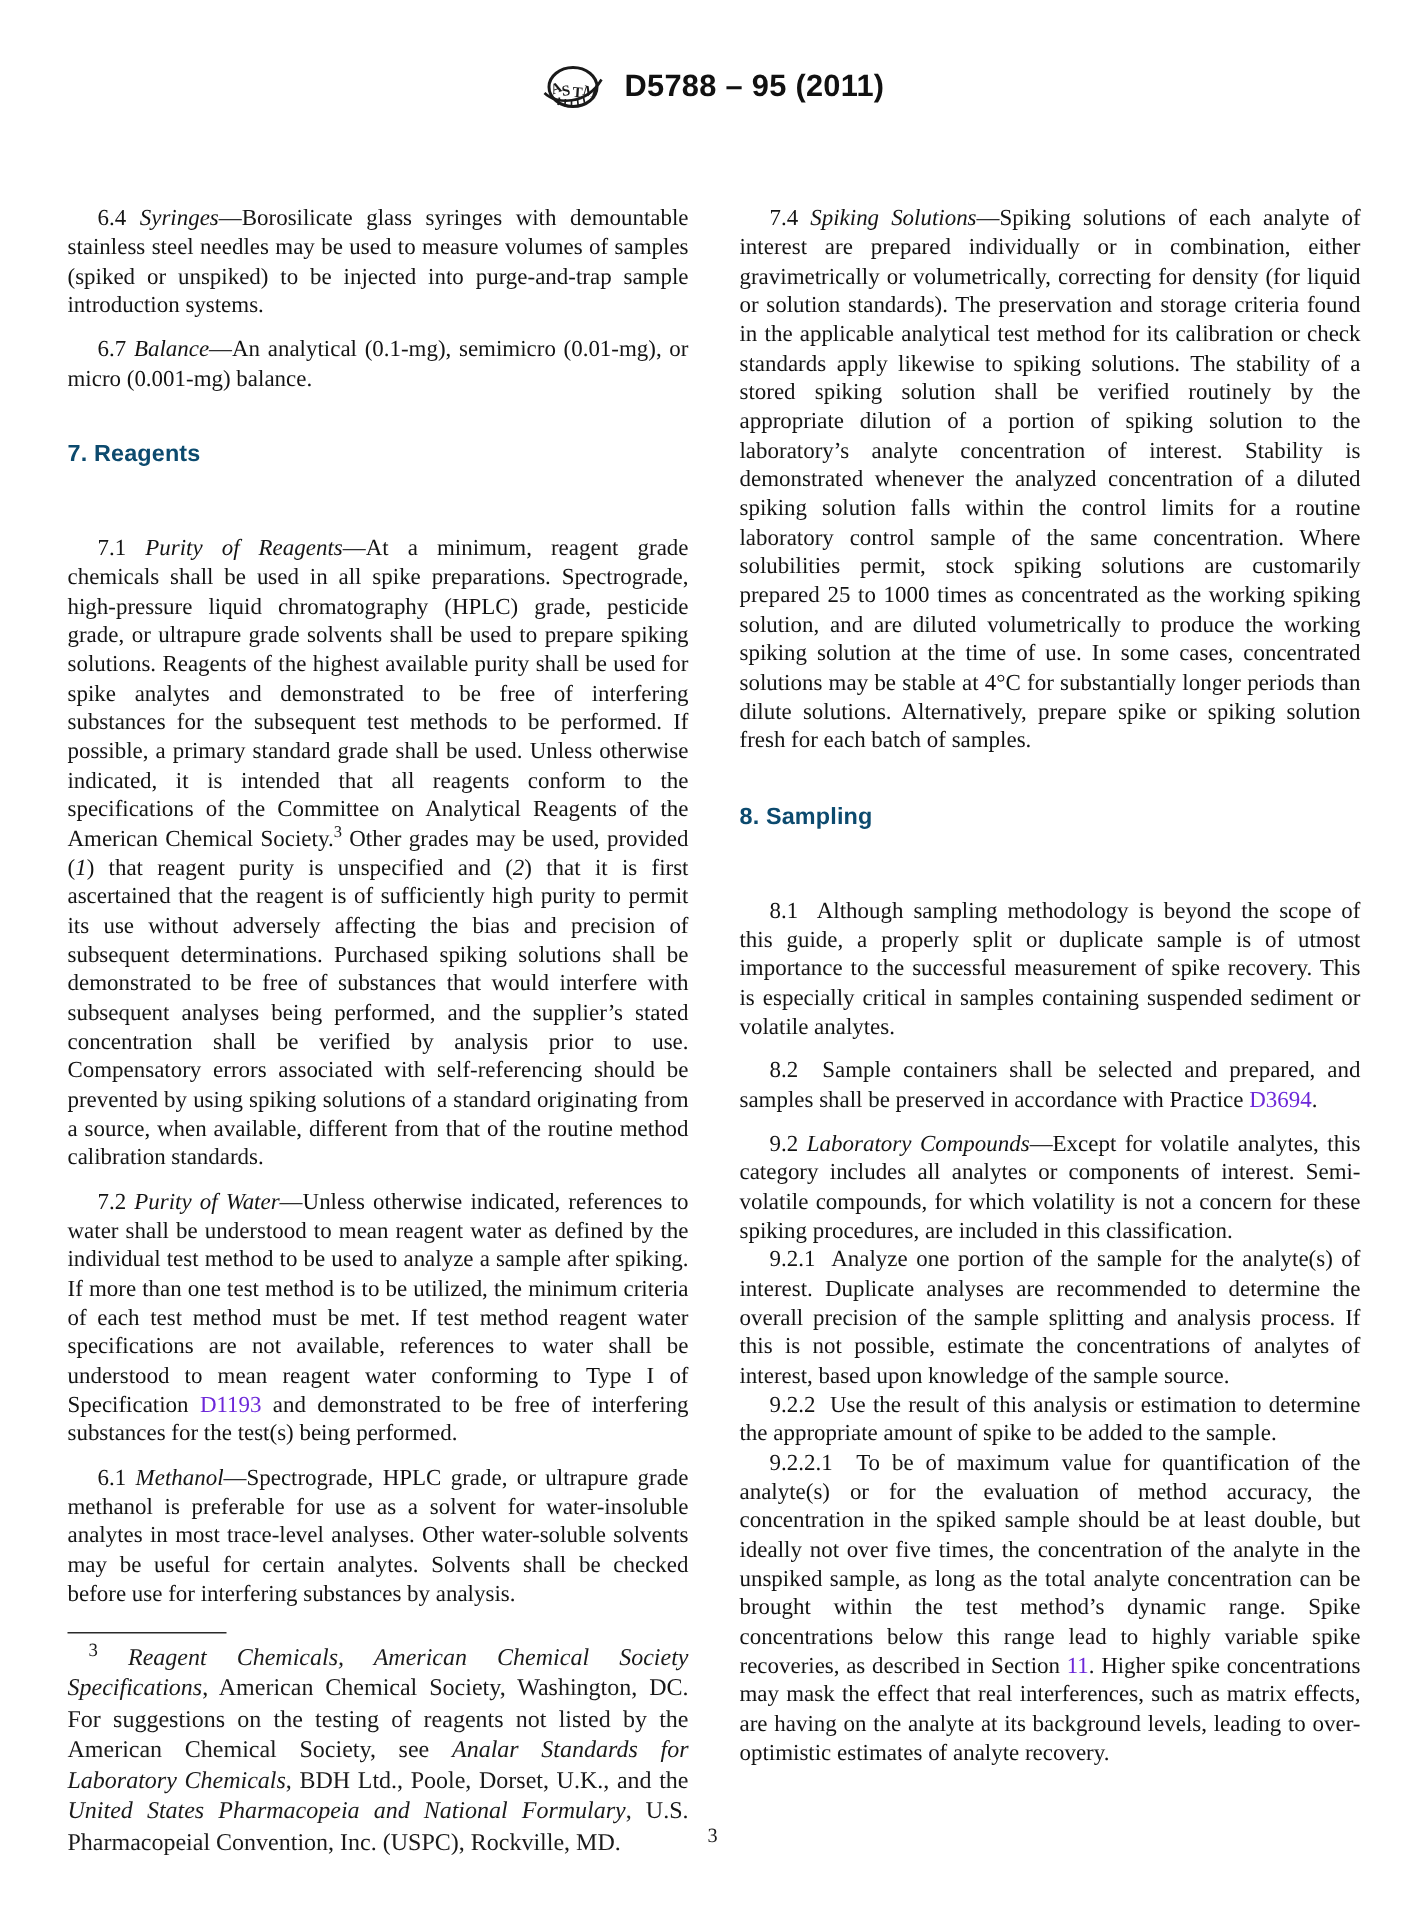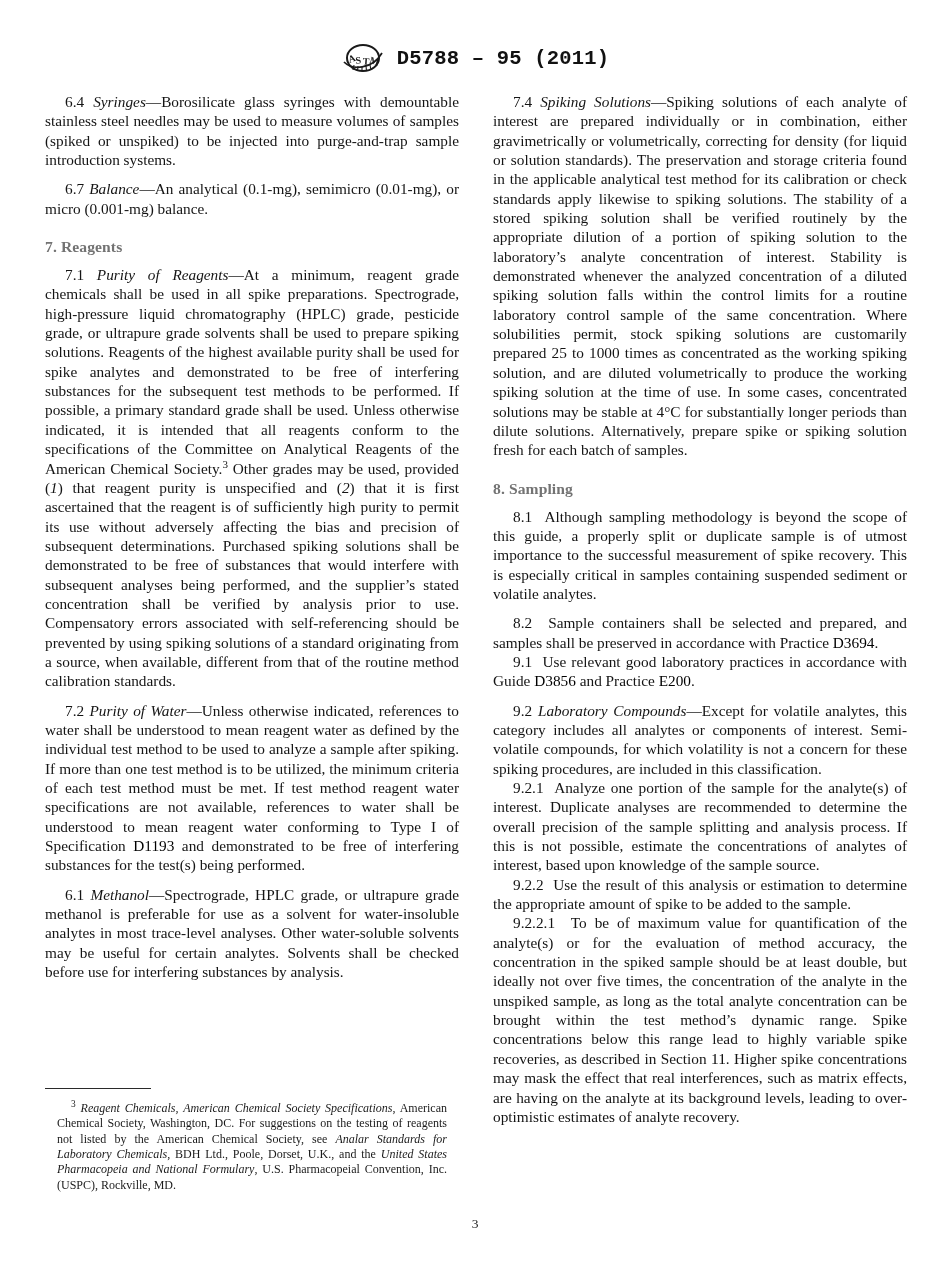--- a/index.html
+++ b/index.html
@@ -33,21 +33,21 @@
     justify-content: center;
     gap: 12px;
   }
   .astm-logo {
     width: 44px;
     height: 32px;
     flex: 0 0 auto;
     display: block;
   }
   .doc-designation {
-    font-family: Liberation Mono, monospace;
+    font-family: Liberation Sans, sans-serif;
     font-weight: bold;
     font-size: 20.5px;
     letter-spacing: 0.2px;
     color: #111;
     white-space: nowrap;
   }
 
   
   .columns {
     position: absolute;
@@ -66,40 +66,41 @@
     margin: 0;
     font-size: 15.3px;
     line-height: 1.265;
     text-align: justify;
     text-justify: inter-word;
     hyphens: none;
     color: #141414;
   }
   p.indent {
     text-indent: 20px;
+    margin-top: 44px;
   }
   p.gap {
     margin-top: 10px;
   }
   p.tight {
     margin-top: 0px;
   }
   h2.section-head {
-    margin: 20px 0 9px 0;
+    margin: 32px 0 9px 0;
     font-size: 15.6px;
     font-weight: bold;
-    font-family: Liberation Serif, serif;
-    color: #737373;
+    font-family: Liberation Sans, sans-serif;
+    color: #0c4a6e;
     letter-spacing: 0.1px;
   }
   .term {
     font-style: italic;
   }
   .lnk {
-    color: #000000;
+    color: #6d28d9;
   }
   .num-it {
     font-style: italic;
   }
   sup.fnref {
     font-size: 0.72em;
     vertical-align: super;
     line-height: 0;
   }
 
@@ -110,22 +111,22 @@
     top: 1088px;
     width: 414px;
   }
   .footnote-rule {
     width: 106px;
     height: 1px;
     background: #2a2a2a;
     margin: 0 0 7px 0;
   }
   p.footnote {
-    margin: 12px;
-    font-size: 12px;
+    margin: 0;
+    font-size: 16px;
     line-height: 1.28;
     text-align: justify;
     color: #1a1a1a;
     text-indent: 14px;
   }
   .footnote sup {
     font-size: 0.78em;
     vertical-align: super;
     line-height: 0;
   }
@@ -191,21 +192,20 @@
 
       <p class="para indent"><span>7.4</span> <span class="term">Spiking Solutions</span><span>—Spiking solutions of each analyte of interest are prepared individually or in combination, either gravimetrically or volumetrically, correcting for density (for liquid or solution standards). The preservation and storage criteria found in the applicable analytical test method for its calibration or check standards apply likewise to spiking solutions. The stability of a stored spiking solution shall be verified routinely by the appropriate dilution of a portion of spiking solution to the laboratory’s analyte concentration of interest. Stability is demonstrated whenever the analyzed concentration of a diluted spiking solution falls within the control limits for a routine laboratory control sample of the same concentration. Where solubilities permit, stock spiking solutions are customarily prepared 25 to 1000 times as concentrated as the working spiking solution, and are diluted volumetrically to produce the working spiking solution at the time of use. In some cases, concentrated solutions may be stable at 4°C for substantially longer periods than dilute solutions. Alternatively, prepare spike or spiking solution fresh for each batch of samples.</span></p>
 
       <h2 class="section-head">8.  Sampling</h2>
 
       <p class="para indent"><span>8.1</span>&nbsp; <span>Although sampling methodology is beyond the scope of this guide, a properly split or duplicate sample is of utmost importance to the successful measurement of spike recovery. This is especially critical in samples containing suspended sediment or volatile analytes.</span></p>
 
       <p class="para indent gap"><span>8.2</span>&nbsp; <span>Sample containers shall be selected and prepared, and samples shall be preserved in accordance with Practice </span><a class="lnk" href="#" style="text-decoration:none">D3694</a><span>.</span></p>
 
 
-      <p class="para indent"><span>9.1</span>&nbsp; <span>Use relevant good laboratory practices in accordance with Guide </span><a class="lnk" href="#" style="text-decoration:none">D3856</a><span> and Practice </span><a class="lnk" href="#" style="text-decoration:none">E200</a><span>.</span></p>
 
       <p class="para indent gap"><span>9.2</span> <span class="term">Laboratory Compounds</span><span>—Except for volatile analytes, this category includes all analytes or components of interest. Semi-volatile compounds, for which volatility is not a concern for these spiking procedures, are included in this classification.</span></p>
 
       <p class="para indent tight"><span>9.2.1</span>&nbsp; <span>Analyze one portion of the sample for the analyte(s) of interest. Duplicate analyses are recommended to determine the overall precision of the sample splitting and analysis process. If this is not possible, estimate the concentrations of analytes of interest, based upon knowledge of the sample source.</span></p>
 
       <p class="para indent tight"><span>9.2.2</span>&nbsp; <span>Use the result of this analysis or estimation to determine the appropriate amount of spike to be added to the sample.</span></p>
 
       <p class="para indent tight"><span>9.2.2.1</span>&nbsp; <span>To be of maximum value for quantification of the analyte(s) or for the evaluation of method accuracy, the concentration in the spiked sample should be at least double, but ideally not over five times, the concentration of the analyte in the unspiked sample, as long as the total analyte concentration can be brought within the test method’s dynamic range. Spike concentrations below this range lead to highly variable spike recoveries, as described in Section </span><a class="lnk" href="#" style="text-decoration:none">11</a><span>. Higher spike concentrations may mask the effect that real interferences, such as matrix effects, are having on the analyte at its background levels, leading to over-optimistic estimates of analyte recovery.</span></p>
 
 

